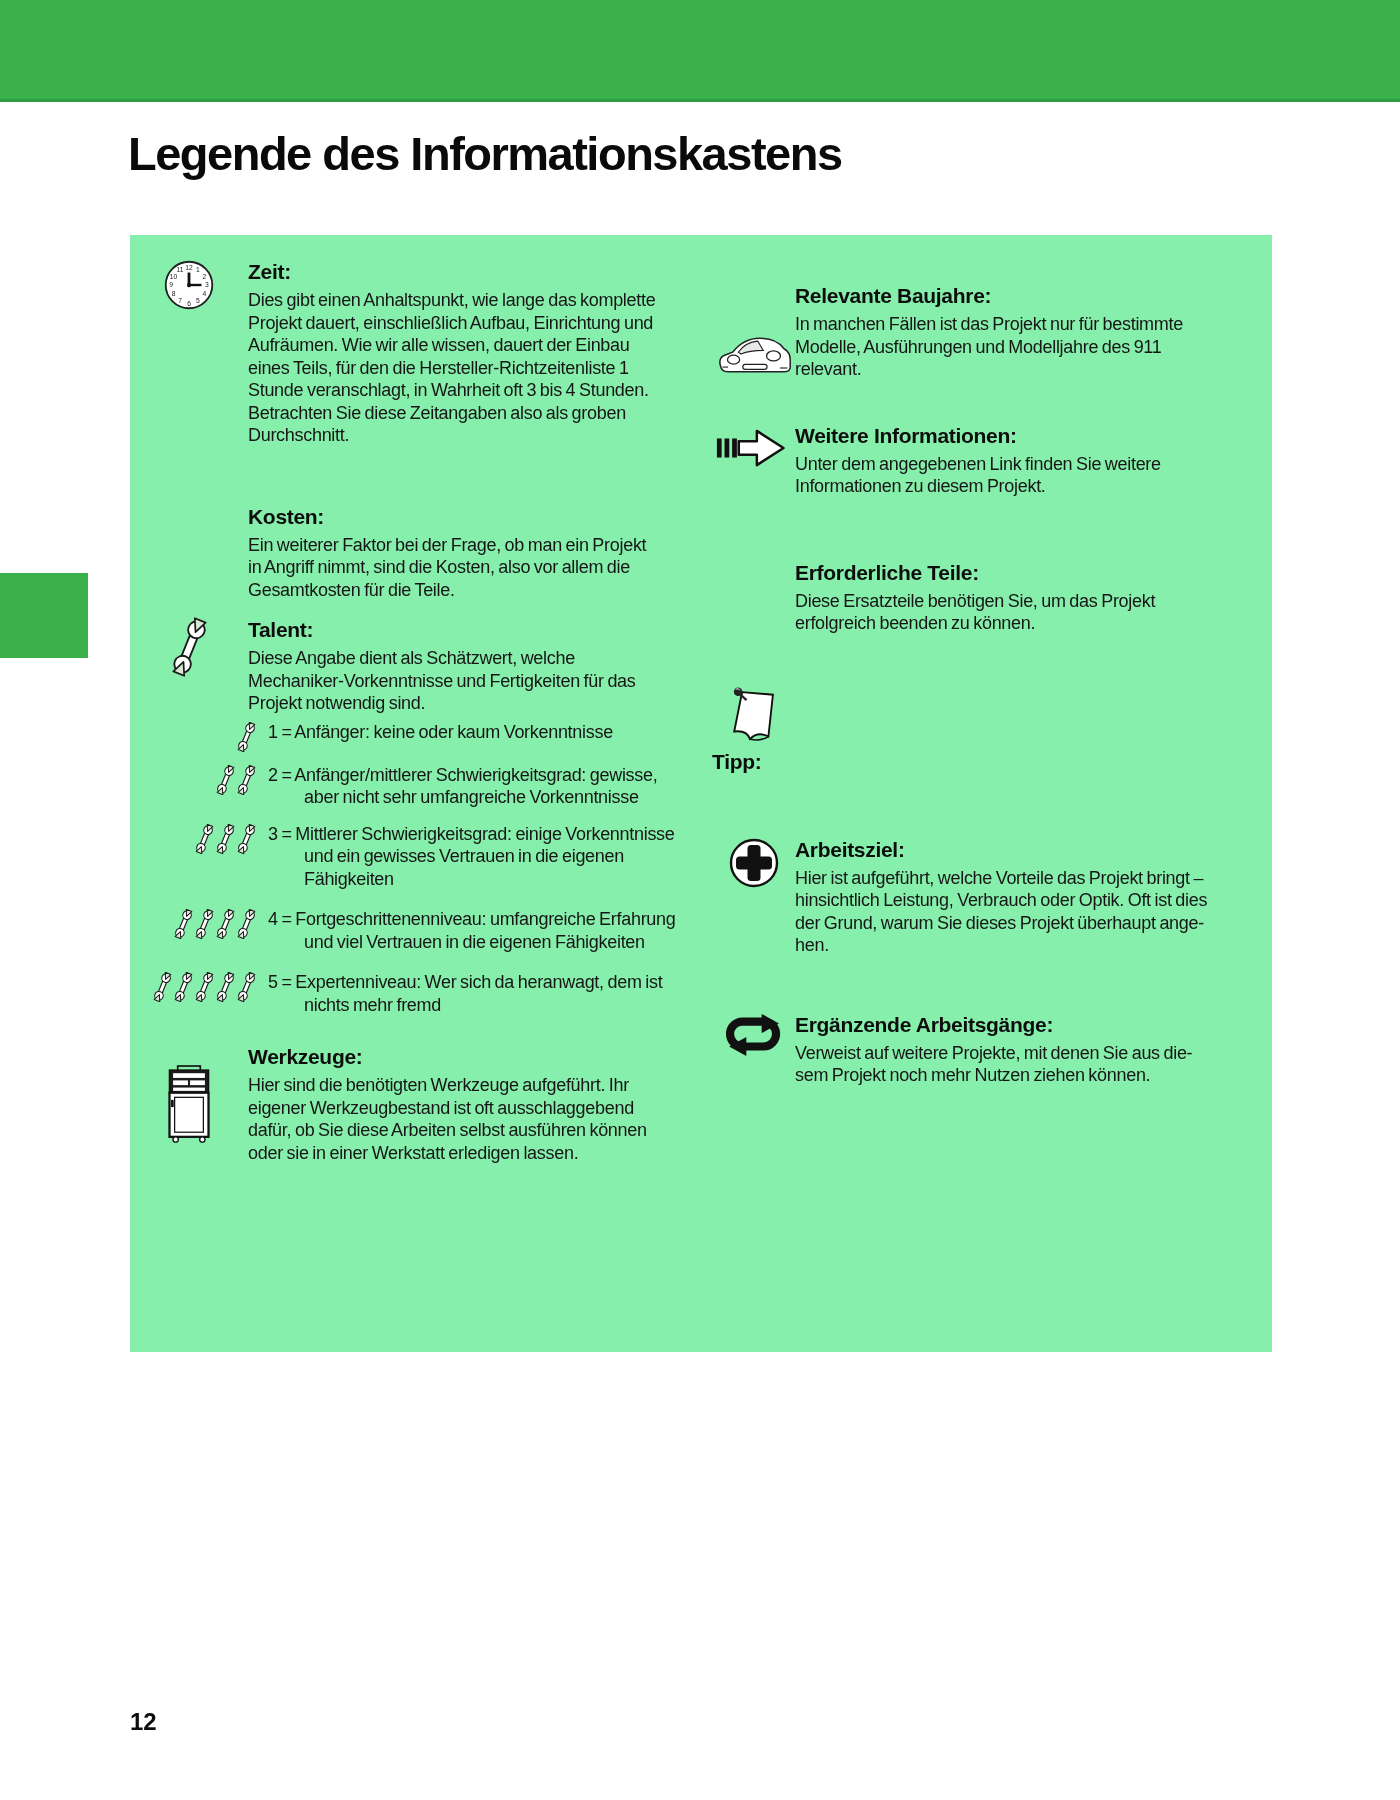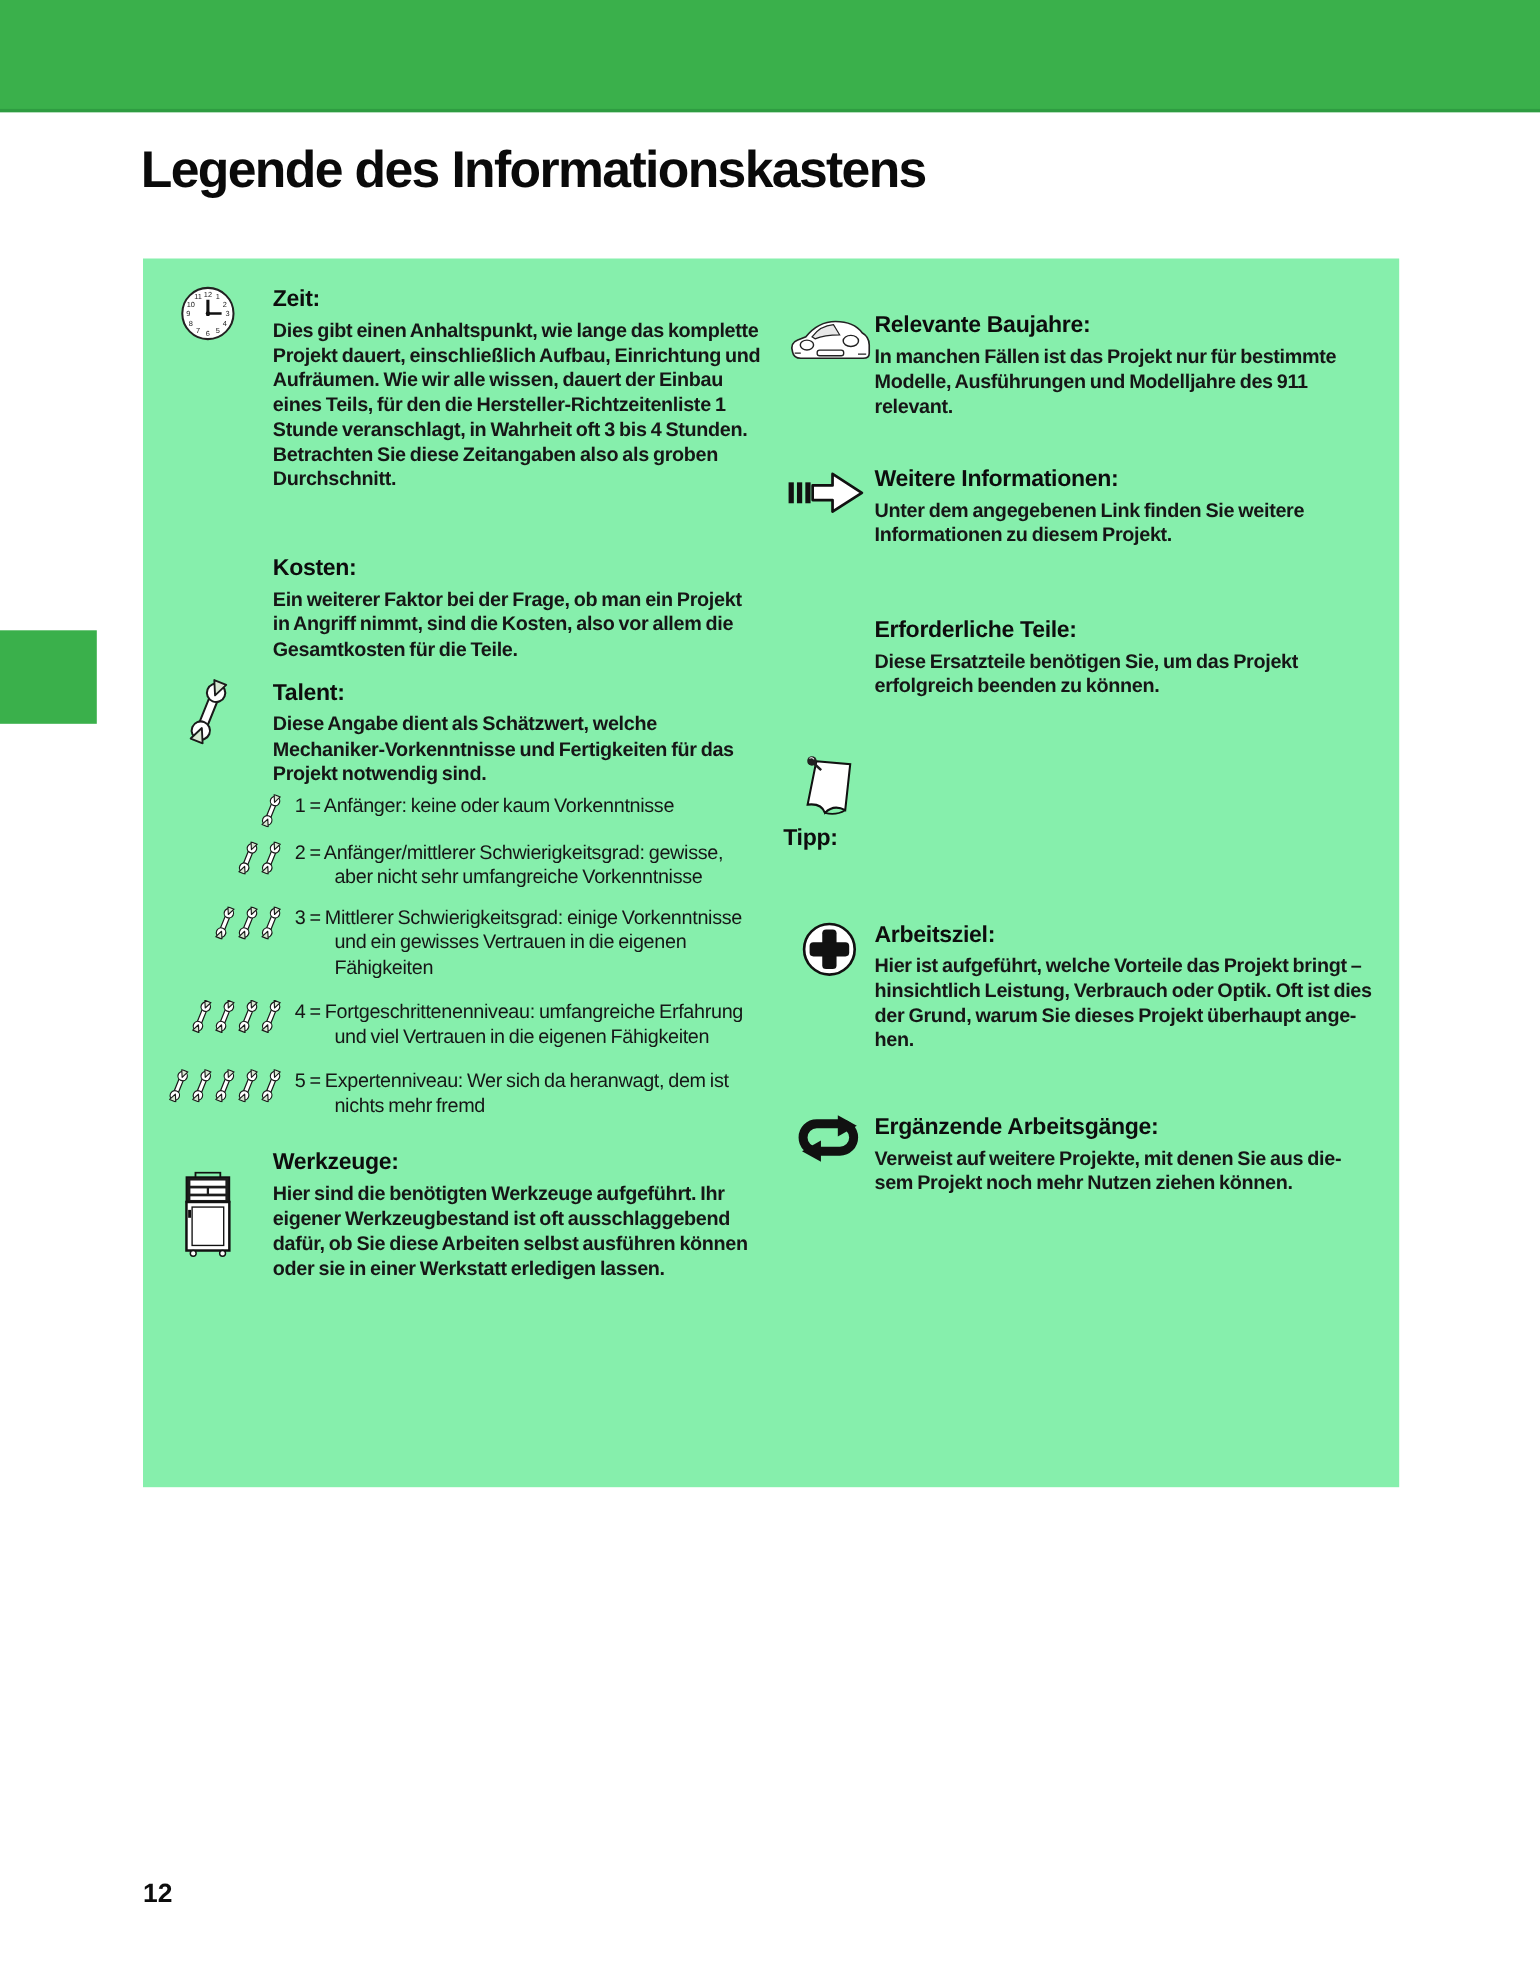--- a/index.html
+++ b/index.html
@@ -30,21 +30,21 @@
   .section { display:flex; align-items:flex-start; }
   .icon-cell { width:118px; flex:none; display:flex; justify-content:center; }
   .icon-cell-r { width:83px; flex:none; display:flex; justify-content:center; }
   .text-cell { flex:1; min-width:0; }
   .sec-head {
     margin:0 0 5px 0; font-size:21px; font-weight:bold; letter-spacing:-0.3px;
     line-height:25px; color:#0d0d0d;
   }
   .sec-body {
     margin:0; font-size:18px; line-height:22.5px; letter-spacing:-0.3px;
-    word-spacing:-1px; white-space:pre-line; color:#161616;font-weight:bold;
+    word-spacing:-1px; white-space:pre-line; color:#161616;
   }
   .talent-row { display:flex; align-items:flex-start; }
   .wrench-cell {
     width:138px; flex:none; display:flex; justify-content:flex-end;
     padding-right:12px; box-sizing:border-box; padding-top:1px;
   }
   .wrench-cell svg { margin-left:2px; }
   .talent-text {
     margin:0; font-size:18px; line-height:22.5px; letter-spacing:-0.3px;
     word-spacing:-1px; white-space:pre-line; color:#161616;
@@ -59,21 +59,21 @@
   .l-zeit      { margin-top:24px; }
   .l-kosten    { margin-top:57px; }
   .l-talent    { margin-top:16px; }
   .l-row1      { margin-top:6px;  }
   .l-row2      { margin-top:12px; }
   .l-row3      { margin-top:14px; }
   .l-row4      { margin-top:18px; }
   .l-row5      { margin-top:18px; }
   .l-werkzeuge { margin-top:28px;align-items:center; }
   
-  .r-baujahre  { margin-top:48px; }
+  .r-baujahre  { margin-top:48px;align-items:flex-end; }
   .r-teile     { margin-top:62px; }
   .r-info      { margin-top:42px; }
   .r-tipp      { margin-top:48px;flex-direction:column; }
   .r-ziel      { margin-top:58px; }
   .r-ergaenz   { margin-top:55px; }
 </style>
 </head>
 <body>
 
 <div class="page">

